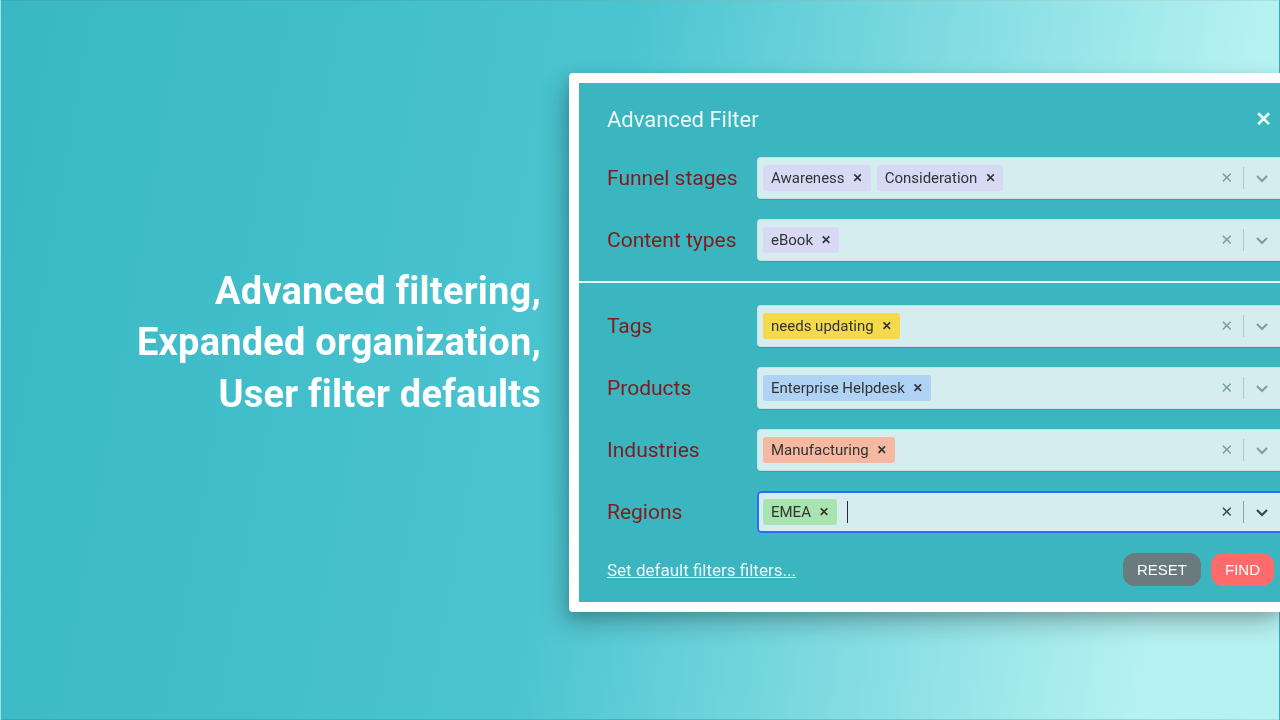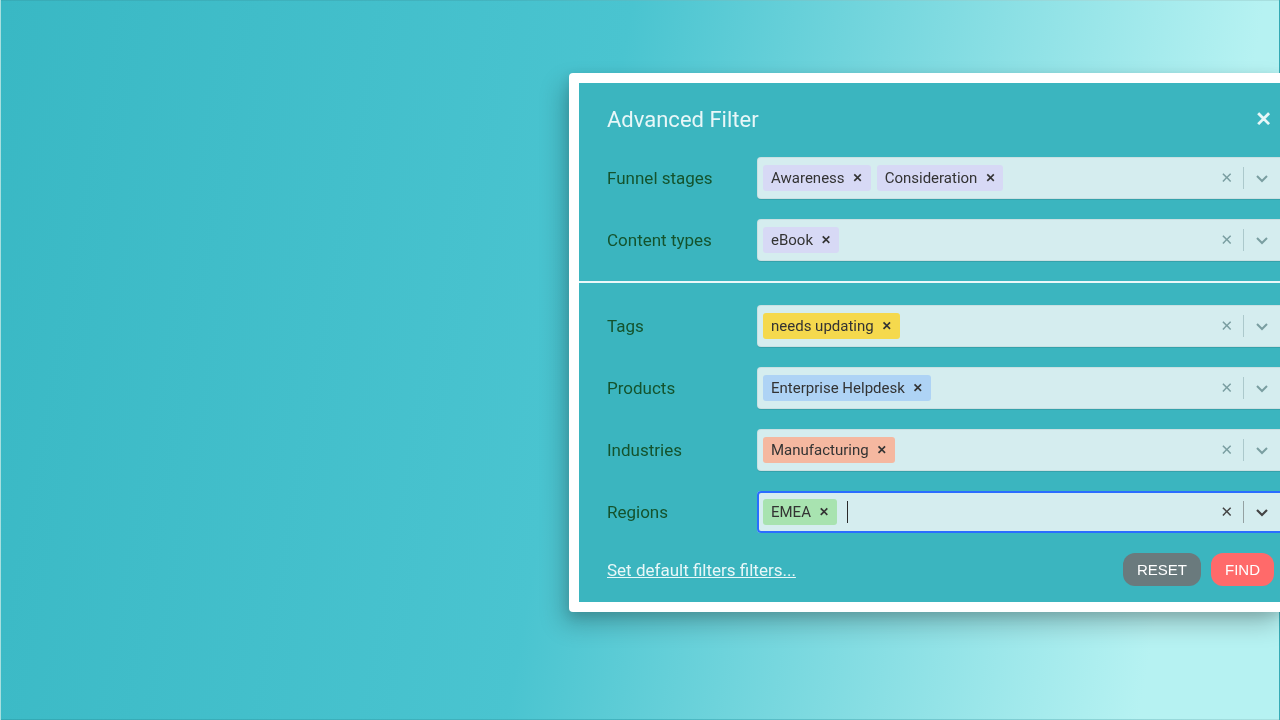--- a/index.html
+++ b/index.html
@@ -41,21 +41,21 @@
     margin-bottom: 22px;
     padding-right: 4px;
   }
   .panel-header .hx { font-weight: 700; font-size: 20px; cursor: pointer; padding: 4px 8px; }
   .row {
     display: flex; align-items: center;
     margin-bottom: 20px;
   }
   .row-label {
     width: 150px; flex: 0 0 150px;
-    font-size: 17px; color: #14532d;
+    font-size: 21px; color: #7f1d1d;
   }
   .select {
     flex: 1;
     background: #d5edef;
     border-radius: 4px;
     height: 42px;
     display: flex; align-items: center;
     padding: 0 6px;
     box-shadow: 0 1px 0 rgba(0,0,0,0.1), inset 0 0 0 1px rgba(0,0,0,0.05);
     position: relative;
@@ -112,20 +112,25 @@
     font-weight: 500;
   }
   .btn-reset { background: #6a7a7d; margin-right: 10px; }
   .btn-find  { background: #ff6a6a; }
 </style>
 </head>
 <body>
 
 <div class="stage">
 
+  <div class="headline">
+    <div>Advanced filtering,</div>
+    <div>Expanded organization,</div>
+    <div>User filter defaults</div>
+  </div>
 
   <div class="panel-frame">
     <div class="panel">
 
       <div class="panel-header">
         <span>Advanced Filter</span>
         <span class="hx">✕</span>
       </div>
 
       <div class="row">

